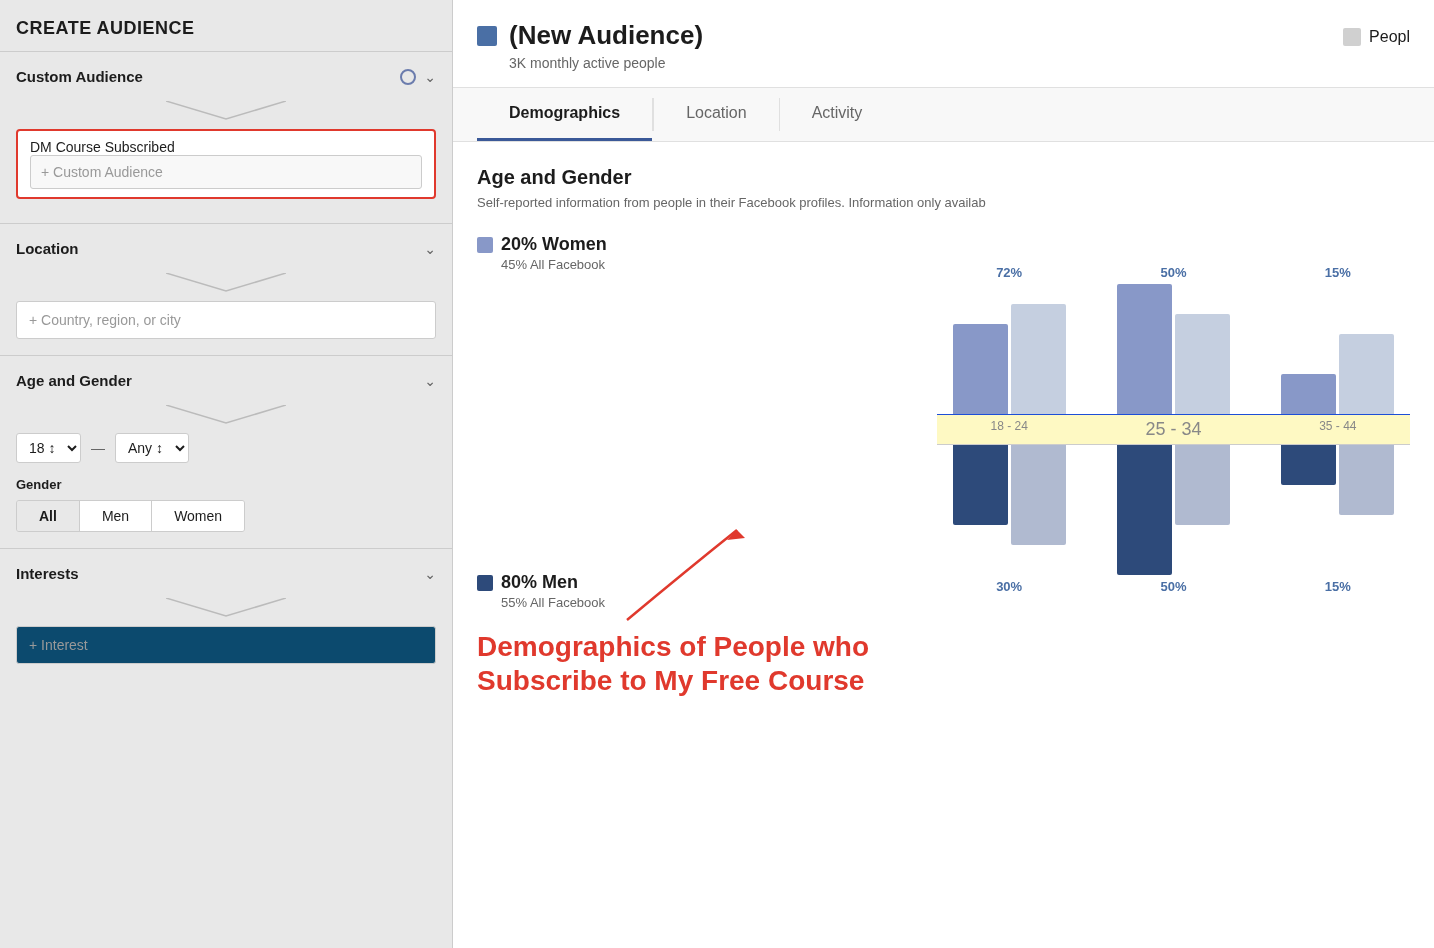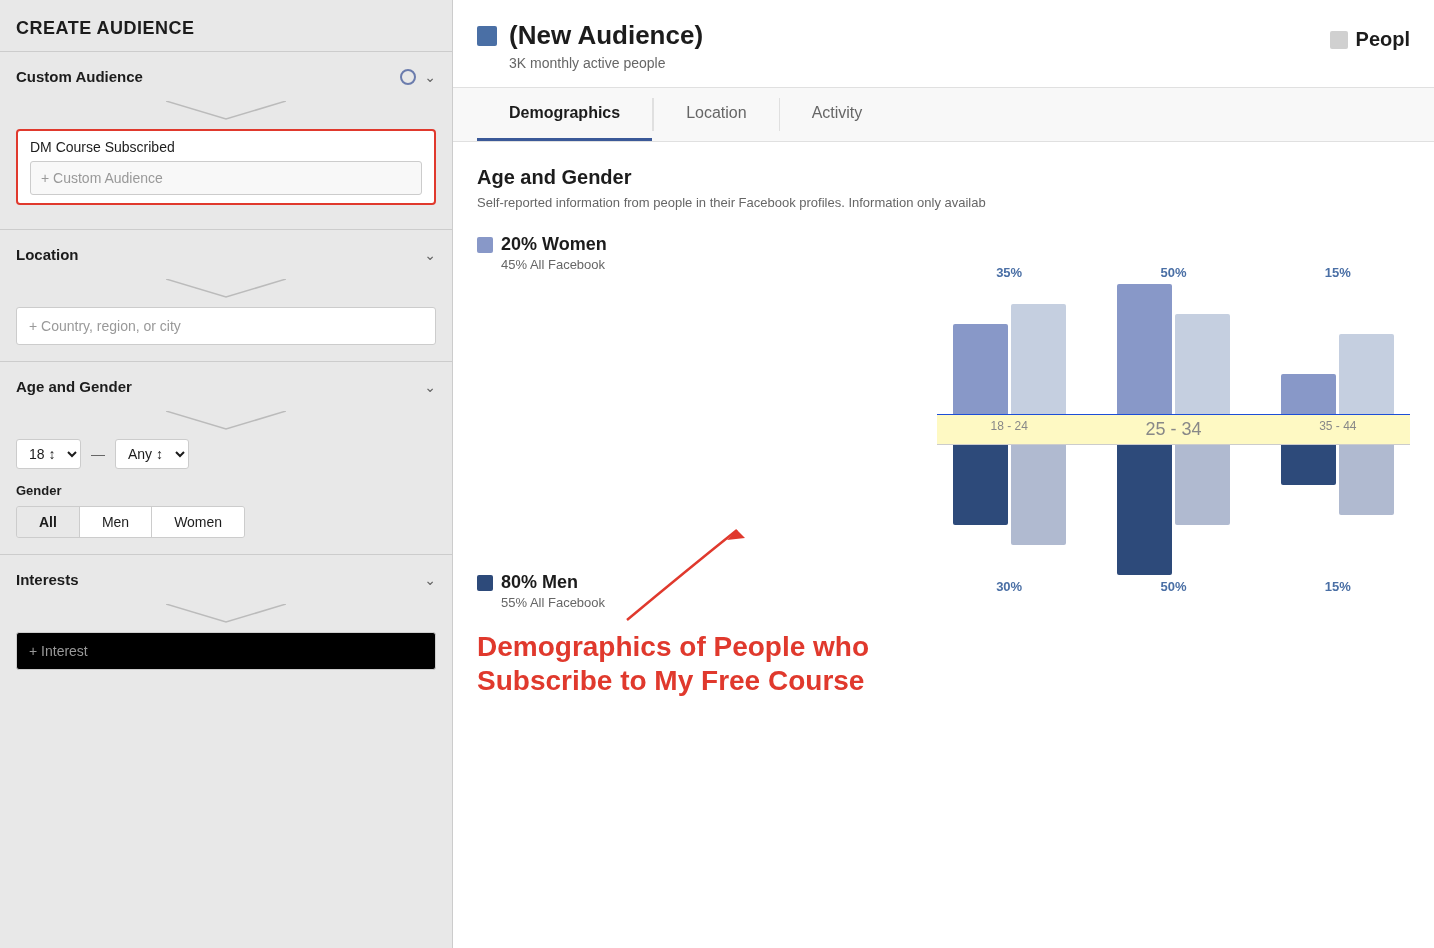--- a/index.html
+++ b/index.html
@@ -88,21 +88,20 @@
 
     .add-audience-input {
       background: #f8f8f8;
       border: 1px solid #ccc;
       border-radius: 3px;
       padding: 8px 10px;
       font-size: 14px;
       color: #999;
       width: 100%;
       cursor: text;
-      margin-top: 6px;
     }
 
     .location-body {
       padding: 8px 16px 16px 16px;
     }
 
     .add-location-input {
       background: #fff;
       border: 1px solid #ccc;
       border-radius: 3px;
@@ -194,21 +193,21 @@
     .gender-btn.active {
       background: #e8e8e8;
       font-weight: 600;
     }
 
     .interests-body {
       padding: 8px 16px 16px 16px;
     }
 
     .add-interest-input {
-      background: #000000;
+      background: #0c4a6e;
       border: 1px solid #ccc;
       border-radius: 3px;
       padding: 10px 12px;
       font-size: 14px;
       color: #999;
       width: 100%;
       cursor: text;
     }
 
     
@@ -269,22 +268,22 @@
     }
 
     .people-box {
       width: 18px;
       height: 18px;
       background: #d0d0d0;
       border-radius: 2px;
     }
 
     .people-label {
-      font-size: 20px;
-      font-weight: 700;
+      font-size: 16px;
+      font-weight: 400;
       color: #1c1c1c;
       text-align: center;
     }
 
     
     .tabs-row {
       display: flex;
       border-bottom: none;
       padding: 0 24px;
       background: #f8f8f8;
@@ -545,21 +544,21 @@
             <polygon points="130,20 120,30 138,28" fill="#e0392d"></polygon>
           </svg>
         </div>
       </div>
 
       <div class="chart-right">
 
         <div style="display:flex; gap:20px; align-items:flex-end; height:180px; padding-bottom:0; padding-top: 30px;">
 
           <div style="display:flex;flex-direction:column;align-items:center;flex:1;position:relative;">
-            <div style="font-size:13px;font-weight:600;color:#4a6fa5;margin-bottom:4px;">35%</div>
+            <div style="font-size:13px;font-weight:600;color:#4a6fa5;margin-bottom:4px;">72%</div>
             <div style="display:flex;gap:3px;align-items:flex-end;height:130px;width:100%;justify-content:center;">
               <div style="width:55px;height:90px;background:#8898c8;border-radius:2px 2px 0 0;"></div>
               <div style="width:55px;height:110px;background:#c5cfe0;border-radius:2px 2px 0 0;"></div>
             </div>
           </div>
 
           <div style="display:flex;flex-direction:column;align-items:center;flex:1;position:relative;">
             <div style="font-size:13px;font-weight:600;color:#4a6fa5;margin-bottom:4px;">50%</div>
             <div style="display:flex;gap:3px;align-items:flex-end;height:130px;width:100%;justify-content:center;">
               <div style="width:55px;height:130px;background:#8898c8;border-radius:2px 2px 0 0;"></div>

